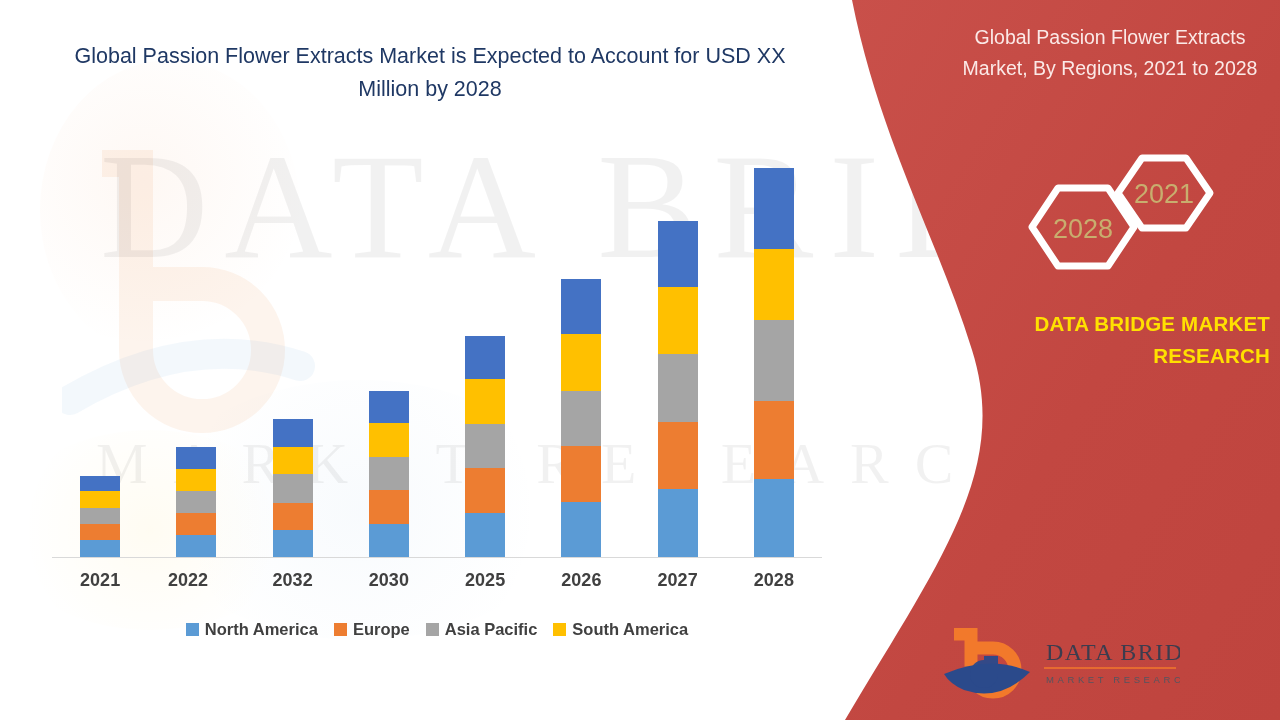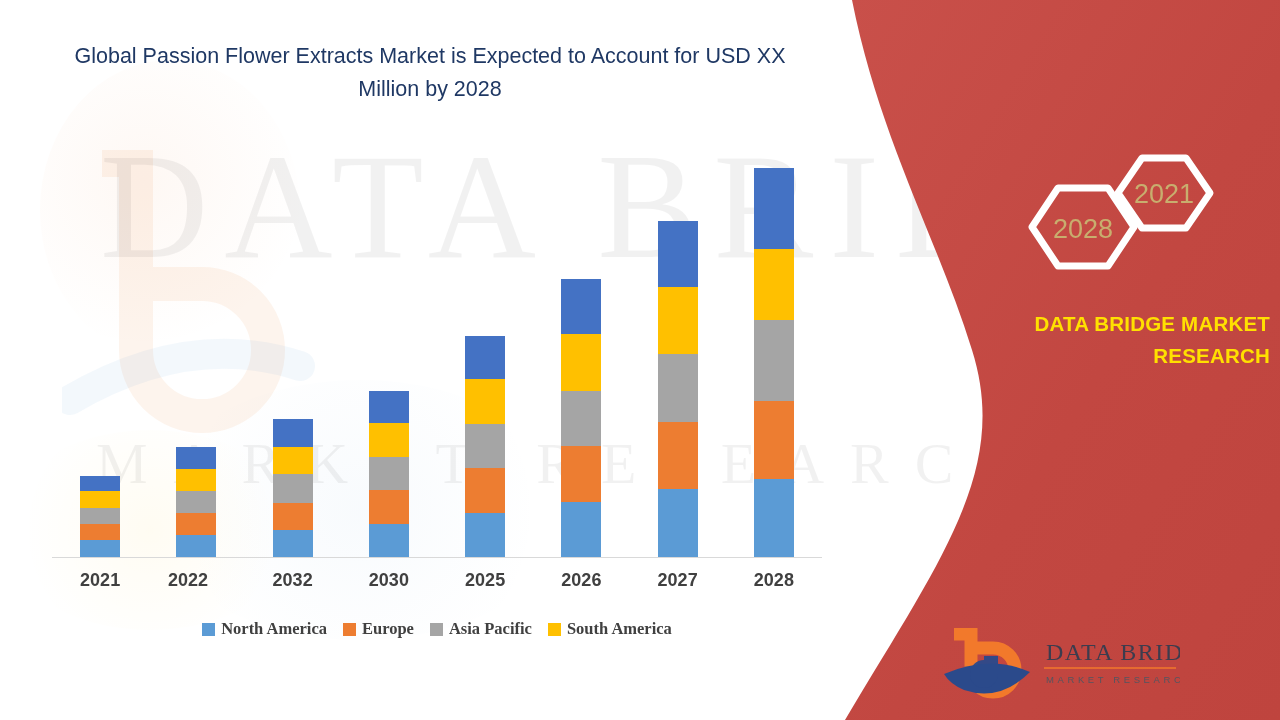--- a/index.html
+++ b/index.html
@@ -74,21 +74,21 @@
   .x-label {
     position: absolute; width: 80px; text-align: center;
     font-size: 18px; font-weight: 700; color: #404040;
   }
 
   
   .legend {
     position: absolute; left: 52px; top: 615px; width: 770px; height: 28px;
     display: flex; align-items: center; justify-content: center; gap: 16px;
   }
-  .legend-item { display: flex; align-items: center; gap: 6px; font-family: Liberation Serif, serif; }
+  .legend-item { display: flex; align-items: center; gap: 6px; }
   .legend-swatch { width: 13px; height: 13px; flex: 0 0 13px; }
   .legend-label { font-size: 16.5px; font-weight: 700; color: #404040; white-space: nowrap; }
 
   
   .red-panel {
     position: absolute; right: 0; top: 0; width: 460px; height: 720px;
     pointer-events: none;
   }
   .red-panel svg { display: block; width: 460px; height: 720px; }
 
@@ -235,20 +235,21 @@
           <stop offset="100%" stop-color="#BF443E"></stop>
         </linearGradient>
       </defs>
       <path d="M32 0 L460 0 L460 720 L25 720 C 120 560, 190 470, 152 350 C 118 240, 60 140, 32 0 Z" fill="url(#redgrad)"></path>
     </svg>
   </div>
 
   <div class="panel-content">
 
 
+    <div class="panel-title">Global Passion Flower Extracts Market, By Regions, 2021 to 2028</div>
 
     <div class="hexes">
       <svg viewBox="0 0 300 140" width="300" height="140">
 
         <g>
           <polygon points="148,43 172,8 216,8 240,43 216,78 172,78" fill="none" stroke="#ffffff" stroke-width="7" stroke-linejoin="round"></polygon>
           <text id="hex-label-0" x="194" y="53" text-anchor="middle" font-family="Liberation Sans, sans-serif" font-size="27" fill="#C8AE6E">2021</text>
         </g>
 
         <g>

